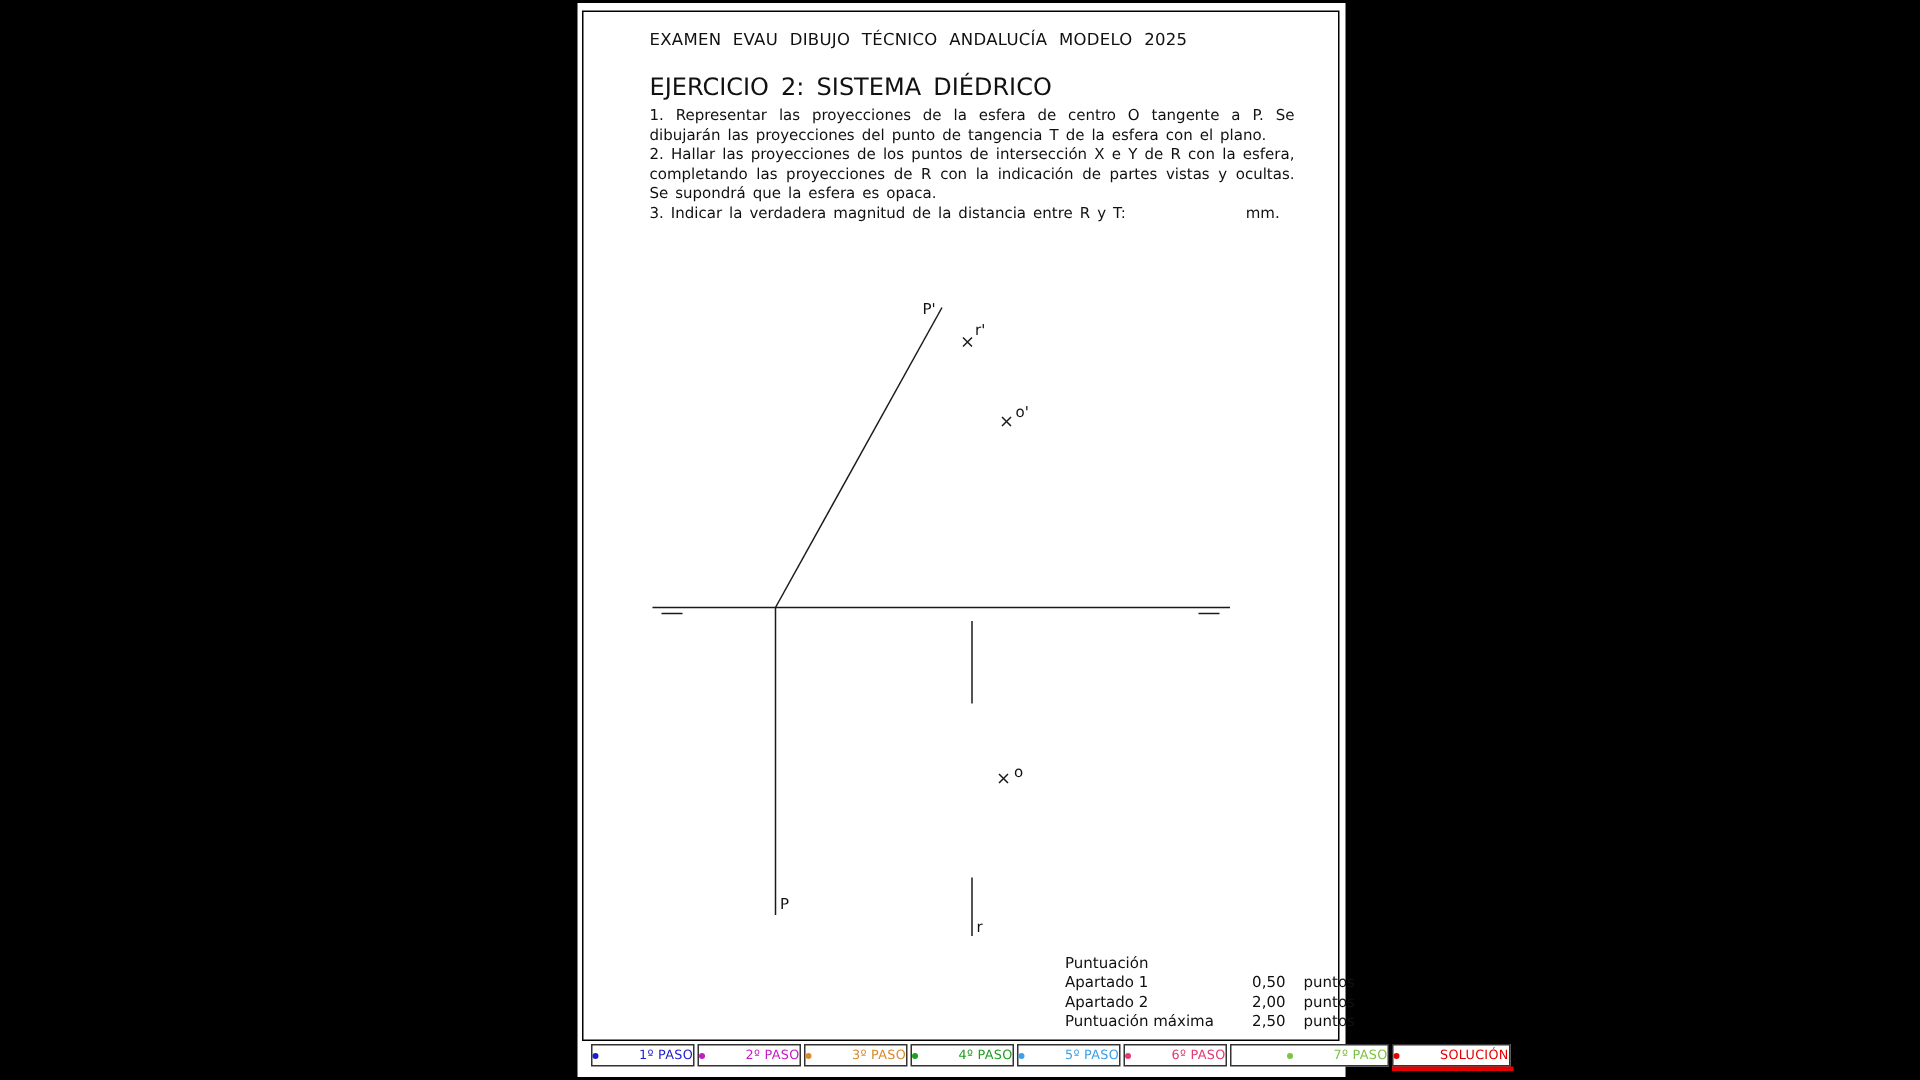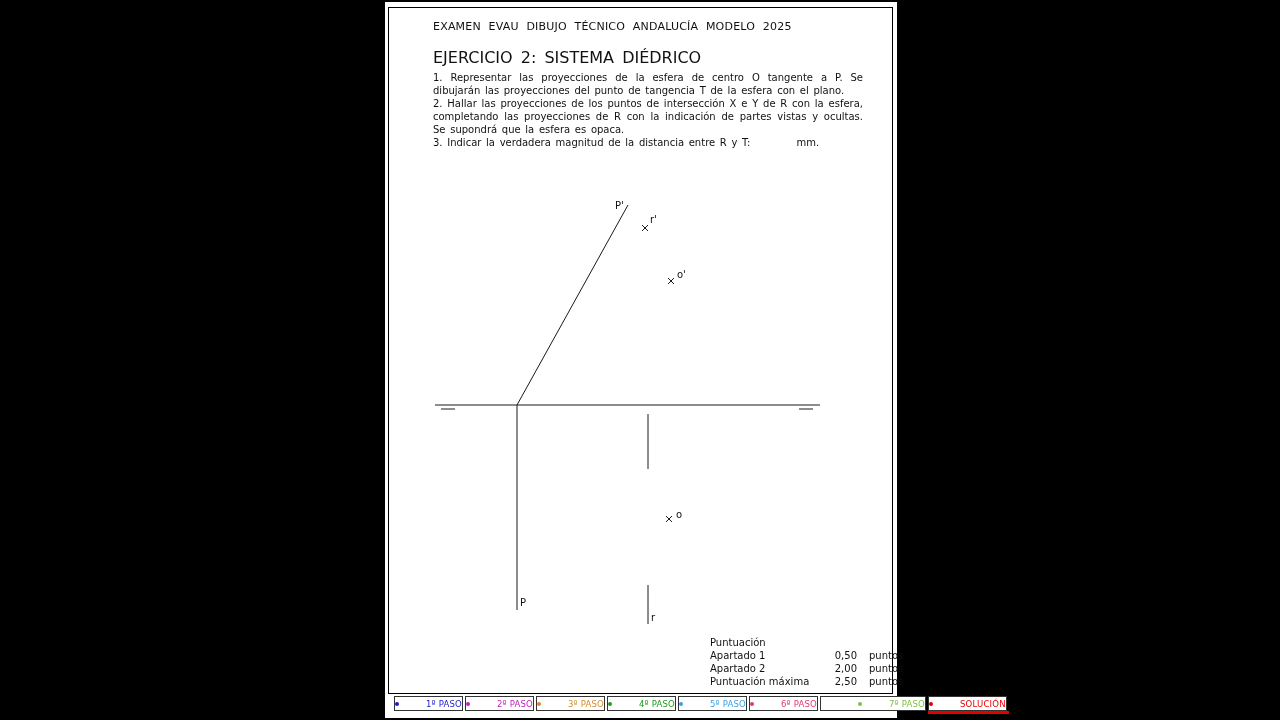--- a/index.html
+++ b/index.html
@@ -6,21 +6,21 @@
   html,body { width:1280px; height:720px; background:#000; font-family:"DejaVu Sans", sans-serif; }
   .stage { position:relative; width:1088px; height:720px; background:#000; overflow:hidden; }
   .page { position:absolute; left:385px; top:2px; width:512px; height:716px; background:#ffffff; color:#1a1a1a; }
   .frame { position:absolute; left:3px; top:5px; width:505px; height:687px; border:1px solid #000; }
 
   .title { position:absolute; left:48px; top:18px; font-size:11px; word-spacing:4px; letter-spacing:0.2px; color:#111; white-space:nowrap; }
   .heading { position:absolute; left:48px; top:46px; font-size:16px; word-spacing:3px; color:#111; white-space:nowrap;text-align:right; }
 
   .statement { position:absolute; left:48px; top:69px; width:430px; font-size:10px; line-height:13px; text-align:justify; word-spacing:1.5px; color:#111; }
   .statement p { margin:0; }
-  .p-item3 .mm-unit { margin-left:46px; }
+  .p-item3 .mm-unit { margin-left:80px; }
 
   .diagram { position:absolute; left:0; top:190px; }
   .dline { stroke:#1a1a1a; stroke-width:1; fill:none; }
   .dlabel { font-family:"DejaVu Sans", sans-serif; font-size:10px; fill:#111; }
   .xmark { stroke:#1a1a1a; stroke-width:1; }
 
   .scoring { position:absolute; left:325px; top:634px; width:178px; font-size:10px; line-height:13px; color:#111; }
   .scoring-title { margin-bottom:0; }
   .score-row { display:grid; grid-template-columns:103px 32px auto; column-gap:12px; }
   .score-value { text-align:right; }

